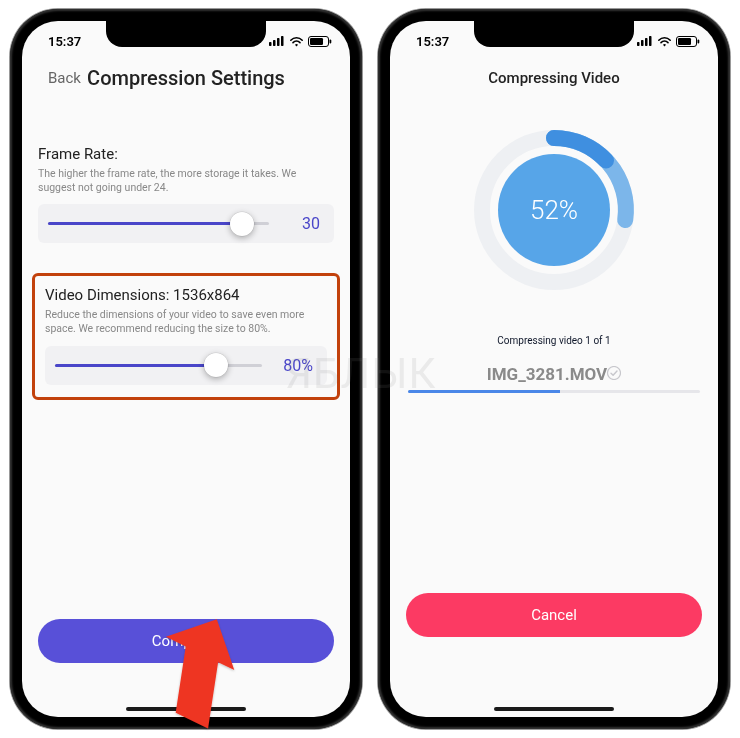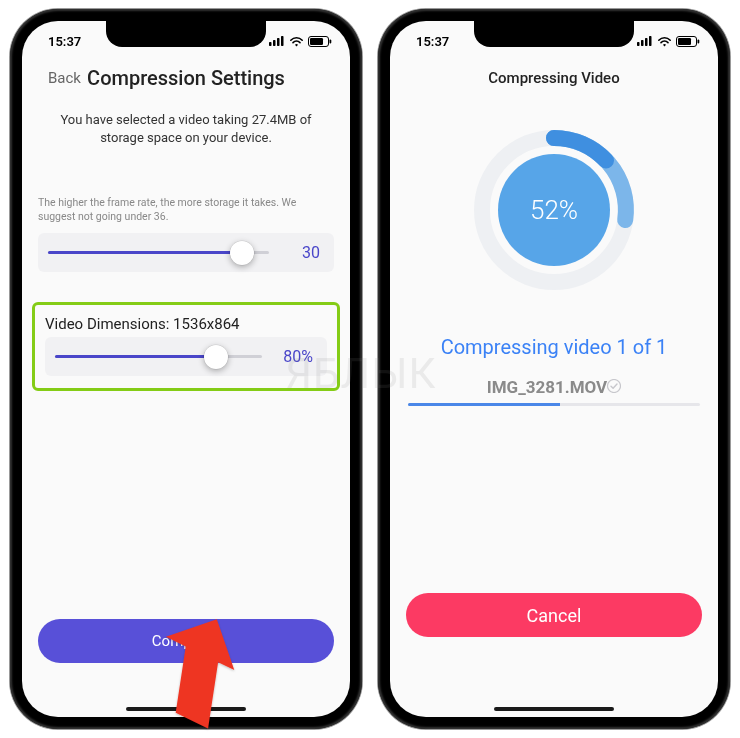--- a/index.html
+++ b/index.html
@@ -82,49 +82,49 @@
     position:absolute; left:0; top:0; bottom:0; background:#4a46c9; border-radius:2px;
   }
   .slider-thumb {
     position:absolute; top:50%; width:24px; height:24px; background:#fff;
     border-radius:50%; transform:translate(-50%,-50%);
     box-shadow:0 2px 6px rgba(0,0,0,0.3), 0 0 0 0.5px rgba(0,0,0,0.1);
   }
   .slider-val { font-size:16px; color:#4a46c9; min-width:36px; text-align:right; }
 
   .highlight-box {
-    border: 3px solid #84cc16;
+    border: 3px solid #c2410c;
     border-radius: 6px;
     padding: 10px 10px 12px 10px;
     margin: 0 -6px;
   }
 
   .compress-btn {
     position:absolute; left:16px; right:16px; bottom:54px;
     height:44px; border-radius:22px; background:#5850d8;
     display:flex; align-items:center; justify-content:center;
     color:#fff; font-size:15px;
   }
 
   .cancel-btn {
     position:absolute; left:16px; right:16px; bottom:80px;
     height:44px; border-radius:22px; background:#fc3a63;
     display:flex; align-items:center; justify-content:center;
-    color:#fff; font-size:18px;
+    color:#fff; font-size:15px;
   }
 
   .home-indicator {
     position:absolute; left:50%; bottom:6px; transform:translateX(-50%);
     width:120px; height:4px; border-radius:3px; background:#000; opacity:0.9;
   }
 
   
   .prog-title { text-align:center; font-size:15px; font-weight:500; color:#222; height:34px; line-height:34px; }
   .prog-circle-wrap { display:flex; justify-content:center; margin-top:30px; }
-  .prog-text { text-align:center; font-size:20px; color:#3b82f6; margin-top:40px; }
+  .prog-text { text-align:center; font-size:10px; color:#0f172a; margin-top:40px; }
   .file-row { margin-top:18px; padding:0 2px; }
   .file-row .fname { font-size:17px; color:#8a8a8a; display:flex; align-items:center; justify-content:center;font-weight:bold; }
   .file-row .check { color:#c7c7cc; font-size:14px; }
   .file-prog { margin-top:6px; height:3px; background:#e6e6ea; border-radius:2px; overflow:hidden; }
   .file-prog .fill { height:100%; background:#4a87e8; width:52%; }
 
   .pct-label { font-size:26px; fill:#fff; font-weight:300; }
 
   
   .arrow-overlay {
@@ -165,36 +165,37 @@
             </svg>
         </span>
       </div>
 
       <div class="content">
         <div class="navbar">
           <span class="back">Back</span>
           <span class="title">Compression Settings</span>
         </div>
 
-        <div class="infotext">You have selected a video taking 27.4MB of storage space on your device.</div>
 
         <div class="section">
-          <div class="section-desc">The higher the frame rate, the more storage it takes. We suggest not going under 36.</div>
+          <div class="section-title">Frame Rate:</div>
+          <div class="section-desc">The higher the frame rate, the more storage it takes. We suggest not going under 24.</div>
           <div class="slider-wrap">
             <div class="slider-track">
               <div class="slider-fill" id="frame-fill" style="width: 88%;"></div>
               <div class="slider-thumb" id="frame-thumb" style="left: 88%;"></div>
             </div>
             <div class="slider-val">30</div>
           </div>
         </div>
 
         <div class="section dim">
           <div class="highlight-box">
             <div class="section-title">Video Dimensions: 1536x864</div>
+            <div class="section-desc">Reduce the dimensions of your video to save even more space. We recommend reducing the size to 80%.</div>
             <div class="slider-wrap">
               <div class="slider-track">
                 <div class="slider-fill" id="dim-fill" style="width: 78%;"></div>
                 <div class="slider-thumb" id="dim-thumb" style="left: 78%;"></div>
               </div>
               <div class="slider-val">80%</div>
             </div>
           </div>
         </div>
 

